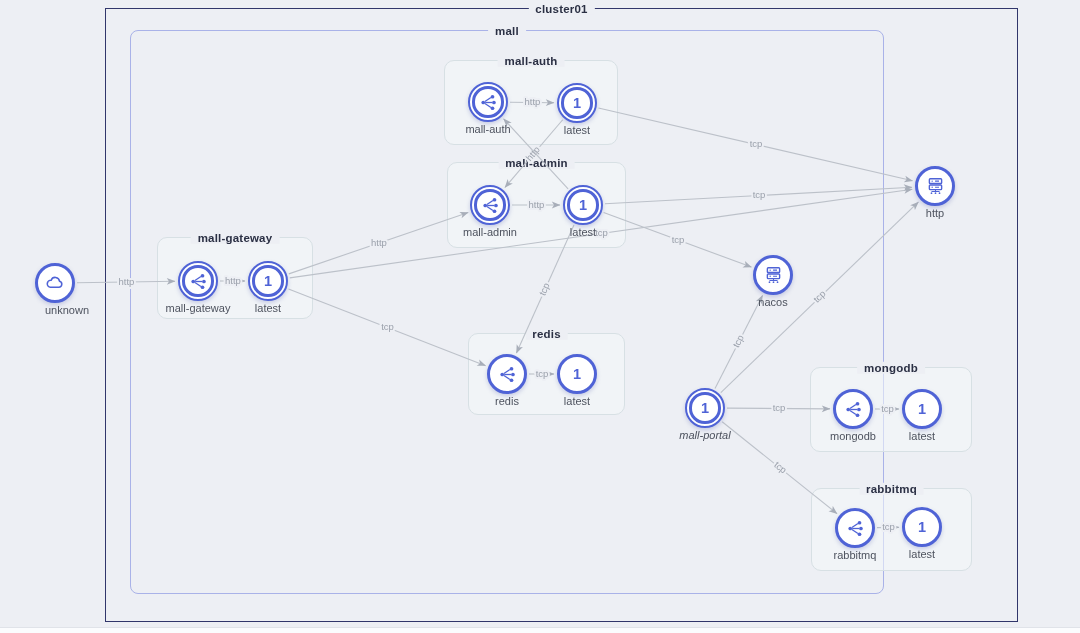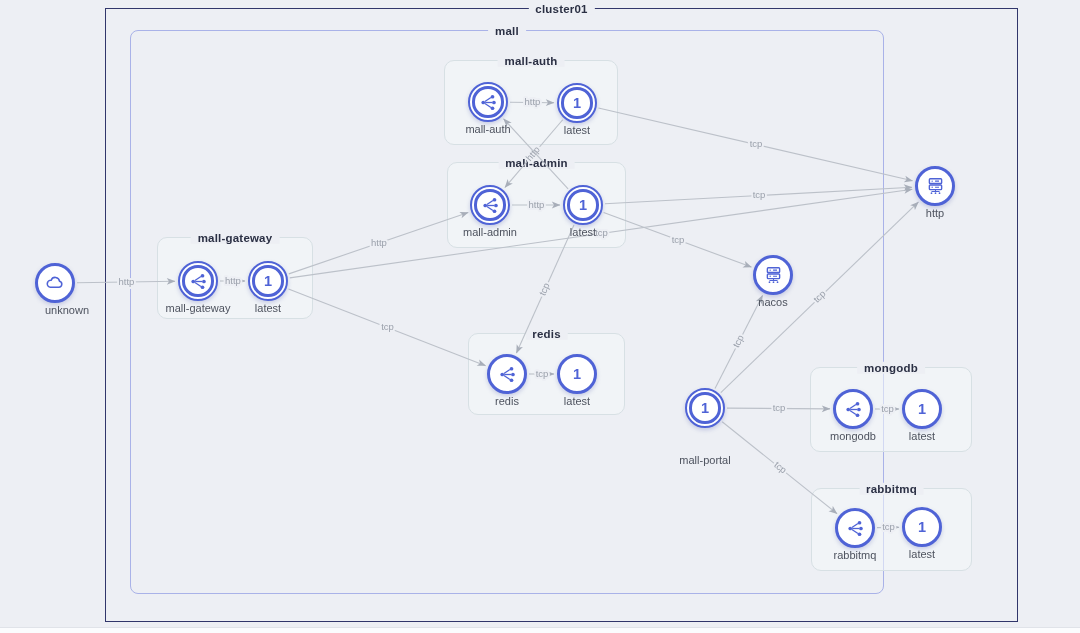--- a/index.html
+++ b/index.html
@@ -260,21 +260,21 @@
             </g>
           </svg>
         </span>
       </div>
       <div class="nlabel" style="left: 880px; top: 207px;">http</div>
       <div class="node double" style="left: 685px; top: 388px; width: 40px; height: 40px;">
         <div class="ring2">
           <span class="badge">1</span>
         </div>
       </div>
-      <div class="nlabel" style="left: 650px; top: 454px;">mall-portal</div>
+      <div class="nlabel" style="left: 650px; top: 429px; font-style: italic;">mall-portal</div>
       <div class="node single" style="left: 833px; top: 389px; width: 40px; height: 40px;">
         <span style="display: flex; align-items: center; justify-content: center;">
           <svg width="21" height="21" viewBox="0 0 24 24">
     <g fill="#4f63d6">
               <circle cx="6" cy="12" r="2.1"></circle>
               <circle cx="16.6" cy="5.4" r="2.1"></circle>
     <circle cx="18.2" cy="12" r="2.1"></circle>
               <circle cx="16.6" cy="18.6" r="2.1"></circle>
             </g>
     <g stroke="#4f63d6" stroke-width="1.5" fill="none">

